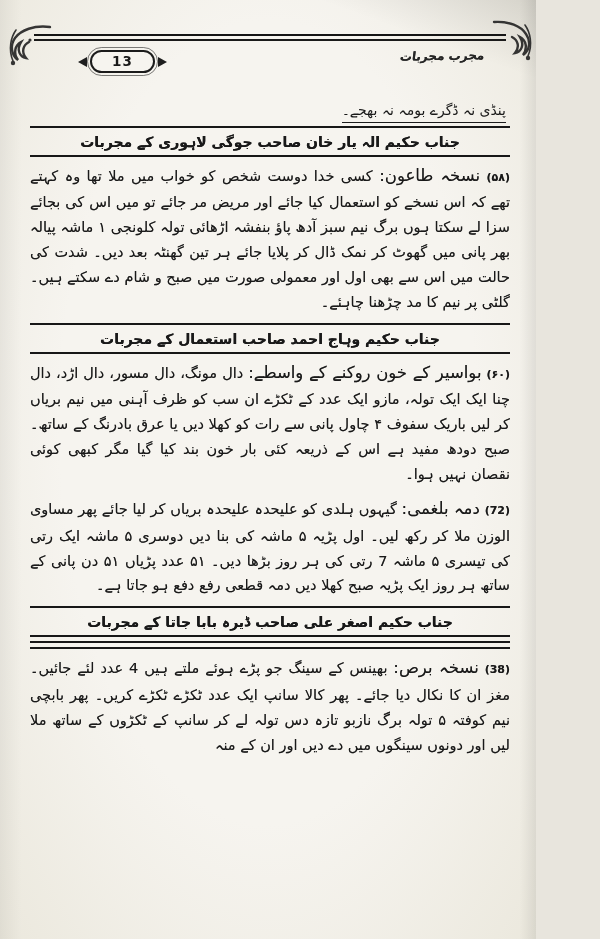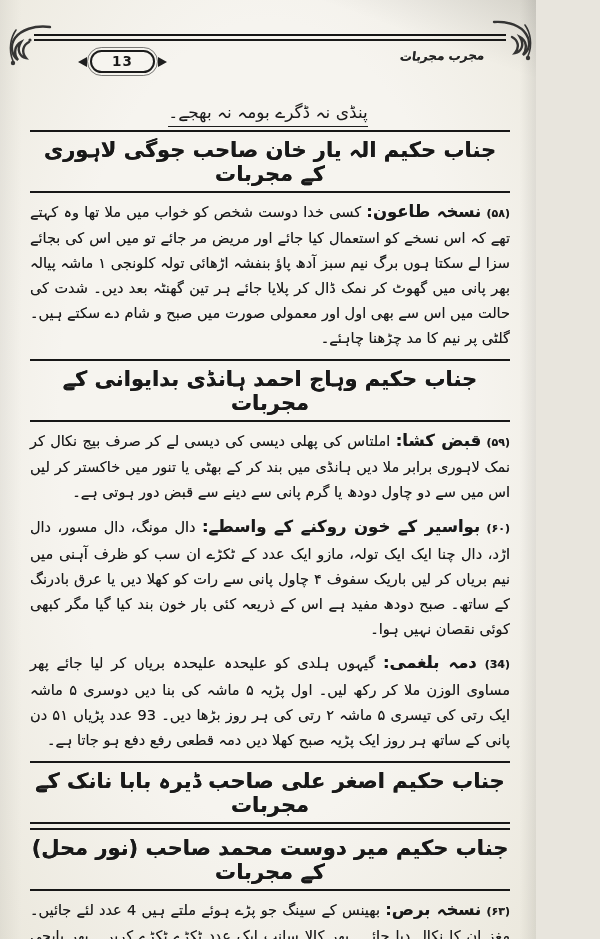--- a/index.html
+++ b/index.html
@@ -30,29 +30,29 @@
   .cartouche{display:flex;align-items:center;gap:3px;margin-top:2px;}
   .wing{width:0;height:0;border-top:5px solid transparent;border-bottom:5px solid transparent;}
   .wing.l{border-right:9px solid #1e1e1e;}
   .wing.r{border-left:9px solid #1e1e1e;}
   .oval{border:2px solid #1b1b1b;border-radius:13px;padding:1px 20px 2px;
         font-size:13.5px;font-weight:700;letter-spacing:1px;
         outline:1.5px solid rgba(20,20,20,.55);outline-offset:2px;background:#f6f4ef;}
   .title-script{font-size:12px;font-weight:700;color:#262626;direction:rtl;
         transform:skewX(-8deg) rotate(-1deg);margin-top:1px;text-shadow:0 0 .5px #333;}
   
-  .opening-line{text-align:center;font-size:17px;margin:10px 4px 8px 0;}
+  .opening-line{text-align:right;font-size:14px;margin:10px 4px 8px 0;}
   .opening-line span{border-bottom:1.5px solid #1d1d1d;padding-bottom:4px;}
   .rule{border-top:2px solid #171717;margin:4px 0;}
-  .sec-heading{text-align:center;font-size:21px;font-weight:700;margin:6px 0 5px;
+  .sec-heading{text-align:center;font-size:14px;font-weight:700;margin:6px 0 5px;
         text-shadow:0 0 .4px #222;}
   .entry{margin:5px 0 8px;font-size:14.5px;line-height:1.72;text-align:justify;
         text-shadow:0 0 .3px rgba(20,20,20,.55);}
   .e-num{font-weight:700;font-size:11px;}
-  .e-title{font-weight:700;font-size:16.5px;letter-spacing:.4px;}
+  .e-title{font-weight:400;font-size:16.5px;letter-spacing:.4px;}
 </style>
 </head>
 <body>
 
 <div class="page">
 
   <div>
     <div class="top-rule"></div>
 
     <span class="ornament left">
@@ -85,27 +85,25 @@
   <p class="opening-line">
     <span>پنڈی نہ ڈگرے بومہ نہ بھجے۔</span>
   </p>
 
   <div>
       <div class="rule"></div>
       <h2 class="sec-heading">جناب حکیم الہ یار خان صاحب جوگی لاہوری کے مجربات</h2>
       <div class="rule"></div>
       <p class="entry"><span class="e-num">(۵۸)</span> <span class="e-title">نسخہ طاعون:</span> <span class="e-body">کسی خدا دوست شخص کو خواب میں ملا تھا وہ کہتے تھے کہ اس نسخے کو استعمال کیا جائے اور مریض مر جائے تو میں اس کی بجائے سزا لے سکتا ہوں برگ نیم سبز آدھ پاؤ بنفشہ اڑھائی تولہ کلونجی ۱ ماشہ پیالہ بھر پانی میں گھوٹ کر نمک ڈال کر پلایا جائے ہر تین گھنٹہ بعد دیں۔ شدت کی حالت میں اس سے بھی اول اور معمولی صورت میں صبح و شام دے سکتے ہیں۔ گلٹی پر نیم کا مد چڑھنا چاہئے۔</span></p>
       <div class="rule"></div>
-      <h2 class="sec-heading">جناب حکیم وہاج احمد ہانڈی بدایوانی کے مجربات</h2>
+      <h2 class="sec-heading">جناب حکیم وہاج احمد صاحب استعمال کے مجربات</h2>
       <div class="rule"></div>
-      <p class="entry"><span class="e-num">(۵۹)</span> <span class="e-title">قبض کشا:</span> <span class="e-body">املتاس کی پھلی دیسی کی دیسی لے کر صرف بیج نکال کر نمک لاہوری برابر ملا دیں ہانڈی میں بند کر کے بھٹی یا تنور میں خاکستر کر لیں اس میں سے دو چاول دودھ یا گرم پانی سے دینے سے قبض دور ہوتی ہے۔</span></p>
       <p class="entry"><span class="e-num">(۶۰)</span> <span class="e-title">بواسیر کے خون روکنے کے واسطے:</span> <span class="e-body">دال مونگ، دال مسور، دال اڑد، دال چنا ایک ایک تولہ، مازو ایک عدد کے ٹکڑے ان سب کو ظرف آہنی میں نیم بریاں کر لیں باریک سفوف ۴ چاول پانی سے رات کو کھلا دیں یا عرق بادرنگ کے ساتھ۔ صبح دودھ مفید ہے اس کے ذریعہ کئی بار خون بند کیا گیا مگر کبھی کوئی نقصان نہیں ہوا۔</span></p>
-      <p class="entry"><span class="e-num">(34)</span> <span class="e-title">دمہ بلغمی:</span> <span class="e-body">گیہوں ہلدی کو علیحدہ علیحدہ بریاں کر لیا جائے پھر مساوی الوزن ملا کر رکھ لیں۔ اول پڑیہ ۵ ماشہ کی بنا دیں دوسری ۵ ماشہ ایک رتی کی تیسری ۵ ماشہ ۲ رتی کی ہر روز بڑھا دیں۔ 93 عدد پڑیاں ۵۱ دن پانی کے ساتھ ہر روز ایک پڑیہ صبح کھلا دیں دمہ قطعی رفع دفع ہو جاتا ہے۔</span></p>
+      <p class="entry"><span class="e-num">(72)</span> <span class="e-title">دمہ بلغمی:</span> <span class="e-body">گیہوں ہلدی کو علیحدہ علیحدہ بریاں کر لیا جائے پھر مساوی الوزن ملا کر رکھ لیں۔ اول پڑیہ ۵ ماشہ کی بنا دیں دوسری ۵ ماشہ ایک رتی کی تیسری ۵ ماشہ 7 رتی کی ہر روز بڑھا دیں۔ ۵۱ عدد پڑیاں ۵۱ دن پانی کے ساتھ ہر روز ایک پڑیہ صبح کھلا دیں دمہ قطعی رفع دفع ہو جاتا ہے۔</span></p>
       <div class="rule"></div>
-      <h2 class="sec-heading">جناب حکیم اصغر علی صاحب ڈیرہ بابا نانک کے مجربات</h2>
+      <h2 class="sec-heading">جناب حکیم اصغر علی صاحب ڈیرہ بابا جاتا کے مجربات</h2>
       <div class="rule"></div>
       <div class="rule"></div>
-      <h2 class="sec-heading">جناب حکیم میر دوست محمد صاحب (نور محل) کے مجربات</h2>
       <div class="rule"></div>
-      <p class="entry"><span class="e-num">(۶۳)</span> <span class="e-title">نسخہ برص:</span> <span class="e-body">بھینس کے سینگ جو پڑے ہوئے ملتے ہیں 4 عدد لئے جائیں۔ مغز ان کا نکال دیا جائے۔ پھر کالا سانپ ایک عدد ٹکڑے ٹکڑے کریں۔ پھر بابچی نیم کوفتہ ۵ تولہ برگ نازبو تازہ دس تولہ لے کر سانپ کے ٹکڑوں کے ساتھ ملا لیں اور دونوں سینگوں میں دے دیں اور ان کے منہ</span></p>
+      <p class="entry"><span class="e-num">(38)</span> <span class="e-title">نسخہ برص:</span> <span class="e-body">بھینس کے سینگ جو پڑے ہوئے ملتے ہیں 4 عدد لئے جائیں۔ مغز ان کا نکال دیا جائے۔ پھر کالا سانپ ایک عدد ٹکڑے ٹکڑے کریں۔ پھر بابچی نیم کوفتہ ۵ تولہ برگ نازبو تازہ دس تولہ لے کر سانپ کے ٹکڑوں کے ساتھ ملا لیں اور دونوں سینگوں میں دے دیں اور ان کے منہ</span></p>
     </div>
 
 </div>
 
 </body></html>

